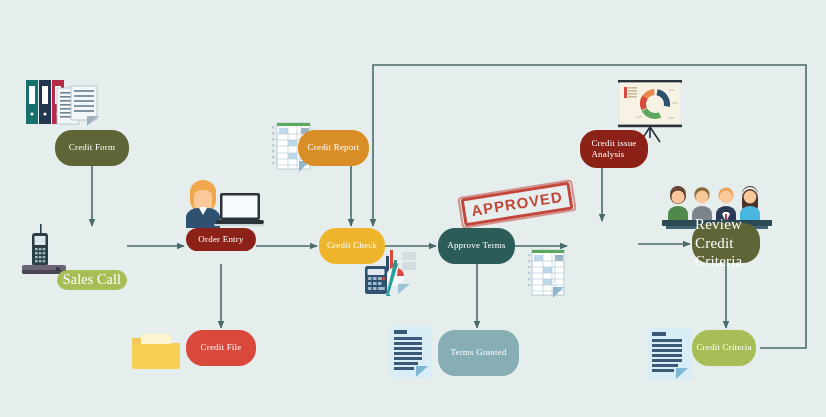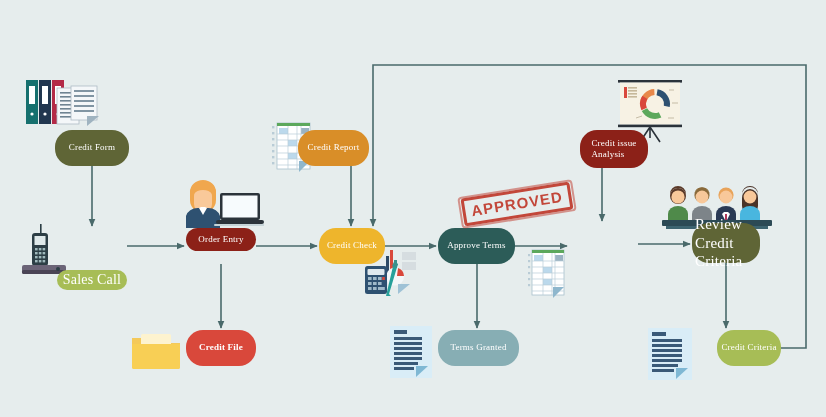--- a/index.html
+++ b/index.html
@@ -378,48 +378,48 @@
   </div>
 
   <div class="node" style="left:57px;top:228px;width:70px;height:20px;background:#a7bd56;font-size:14px;margin-top:42px;">
     <span>Sales  Call</span>
   </div>
 
   <div class="node" style="left:186px;top:228px;width:70px;height:23px;background:#8c2118;font-size:9px;">
     <span>Order Entry</span>
   </div>
 
-  <div class="node" style="left:186px;top:330px;width:70px;height:36px;background:#d9483b;font-size:9px;font-weight:bold;">
+  <div class="node" style="left:186px;top:330px;width:70px;height:36px;background:#d9483b;font-size:9px;">
     <span>Credit File</span>
   </div>
 
   <div class="node" style="left:298px;top:130px;width:71px;height:36px;background:#d98e28;font-size:9px;">
     <span>Credit Report</span>
   </div>
 
   <div class="node" style="left:319px;top:228px;width:66px;height:36px;background:#eeb52c;font-size:9px;">
     <span>Credit Check</span>
   </div>
 
   <div class="node" style="left:438px;top:228px;width:77px;height:36px;background:#2c5c58;font-size:9px;">
     <span>Approve Terms</span>
   </div>
 
-  <div class="node" style="left:438px;top:330px;width:81px;height:36px;background:#87aeb4;font-size:9px;">
+  <div class="node" style="left:438px;top:330px;width:81px;height:46px;background:#87aeb4;font-size:9px;">
     <span>Terms  Granted</span>
   </div>
 
   <div class="node" style="left:568px;top:130px;width:68px;height:38px;background:#8c2118;font-size:9px;white-space:pre-line;margin-left:12px;">
     <span>Credit issue
 Analysis</span>
   </div>
 
 
   <div class="node" style="left:692px;top:223px;width:68px;height:40px;background:#5f6536;font-size:15px;white-space:pre-line;">
     <span>Review Credit
 Criteria</span>
   </div>
 
-  <div class="node" style="left:692px;top:330px;width:64px;height:36px;background:#a7bd56;font-size:9px;margin-left:25px;">
+  <div class="node" style="left:692px;top:330px;width:64px;height:36px;background:#a7bd56;font-size:9px;">
     <span>Credit Criteria</span>
   </div>
 
 </div>
 
 </body></html>

